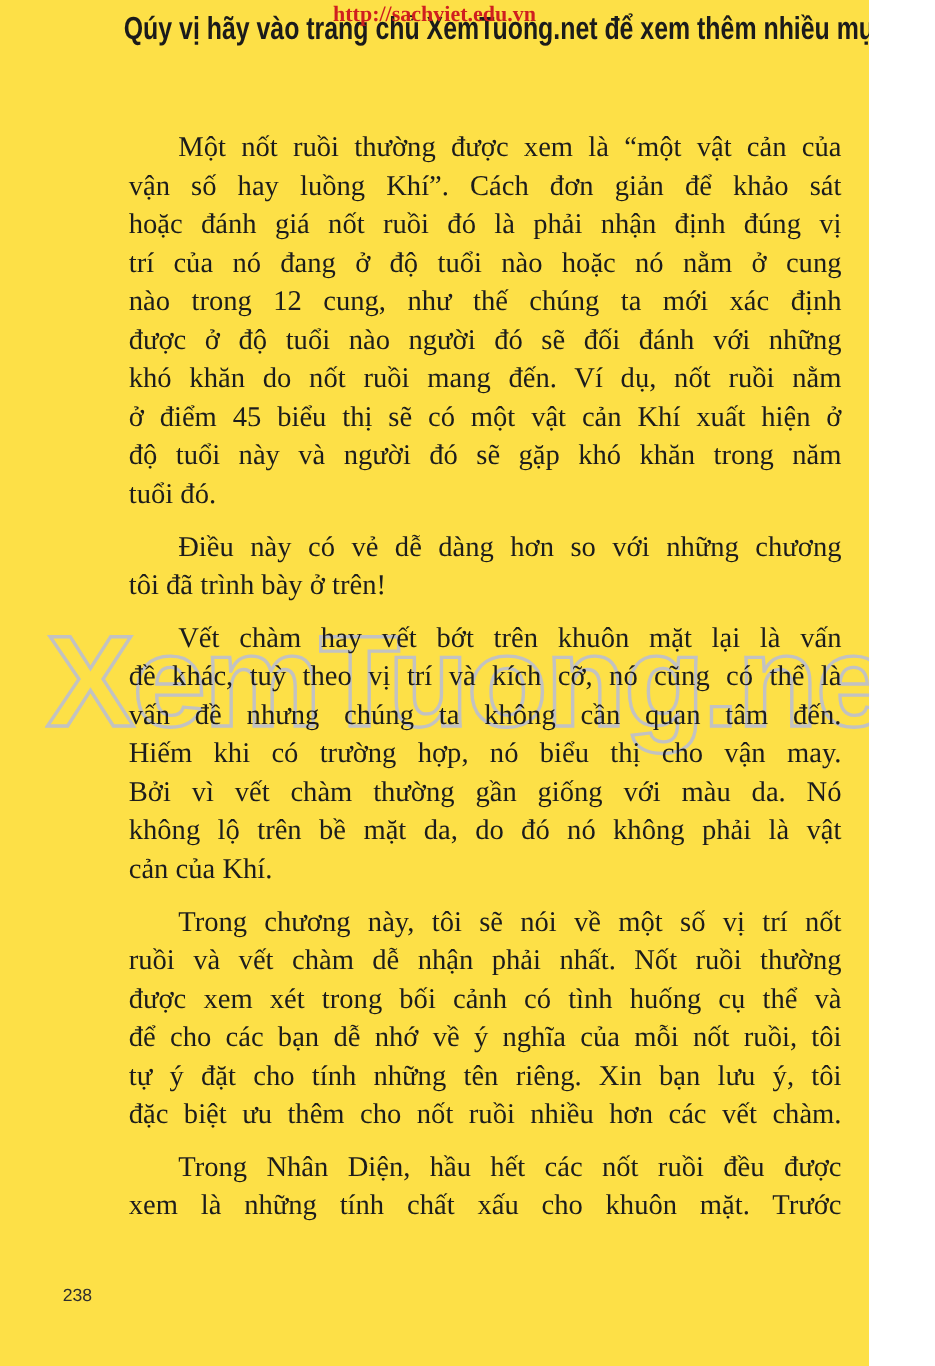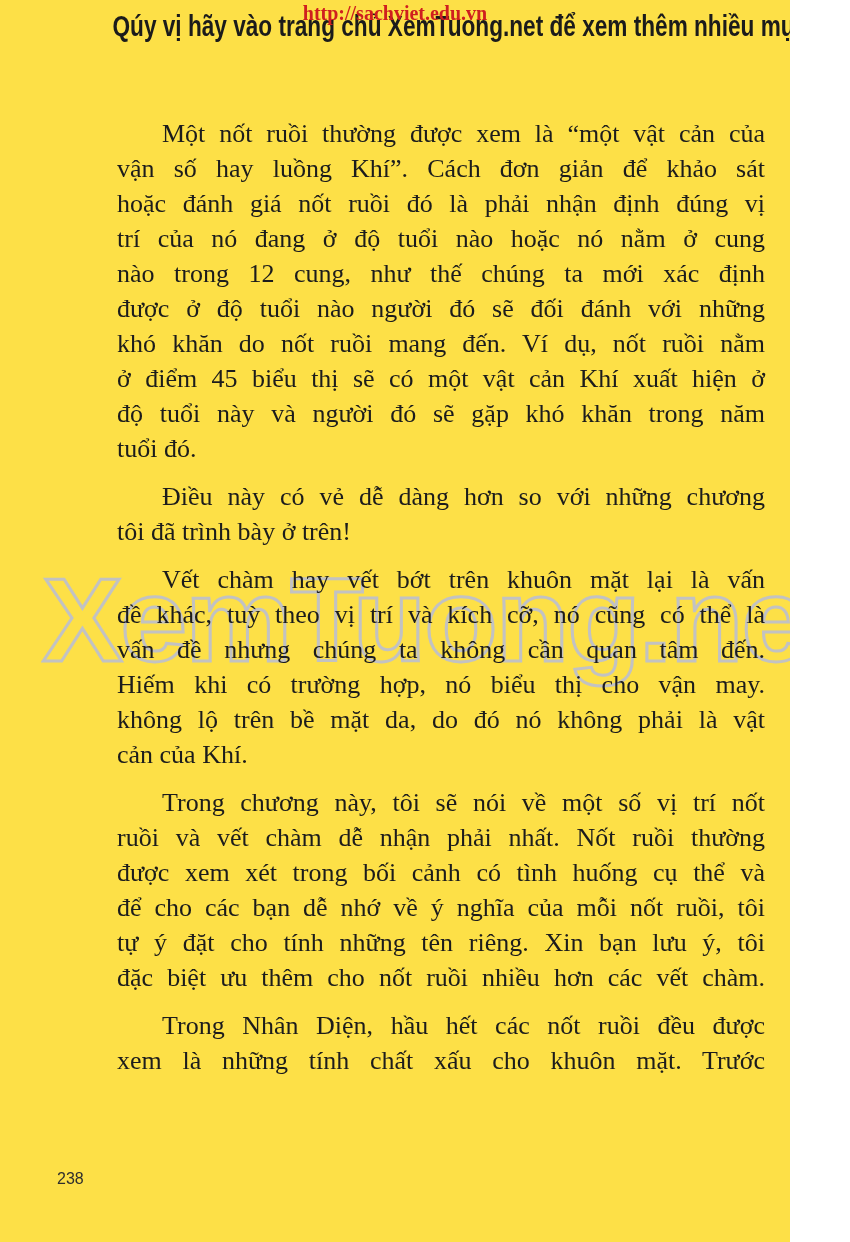--- a/index.html
+++ b/index.html
@@ -135,20 +135,21 @@
       </div>
       <div class="para">
         <div class="line indent">Điều này có vẻ dễ dàng hơn so với những chương</div>
         <div class="line left">tôi đã trình bày ở trên!</div>
       </div>
       <div class="para">
         <div class="line indent">Vết chàm hay vết bớt trên khuôn mặt lại là vấn</div>
         <div class="line">đề khác, tuỳ theo vị trí và kích cỡ, nó cũng có thể là</div>
         <div class="line">vấn đề nhưng chúng ta không cần quan tâm đến.</div>
         <div class="line">Hiếm khi có trường hợp, nó biểu thị cho vận may.</div>
+        <div class="line">Bởi vì vết chàm thường gần giống với màu da. Nó</div>
         <div class="line">không lộ trên bề mặt da, do đó nó không phải là vật</div>
         <div class="line left">cản của Khí.</div>
       </div>
       <div class="para">
         <div class="line indent">Trong chương này, tôi sẽ nói về một số vị trí nốt</div>
         <div class="line">ruồi và vết chàm dễ nhận phải nhất. Nốt ruồi thường</div>
         <div class="line">được xem xét trong bối cảnh có tình huống cụ thể và</div>
         <div class="line">để cho các bạn dễ nhớ về ý nghĩa của mỗi nốt ruồi, tôi</div>
         <div class="line">tự ý đặt cho tính những tên riêng. Xin bạn lưu ý, tôi</div>
         <div class="line">đặc biệt ưu thêm cho nốt ruồi nhiều hơn các vết chàm.</div>

